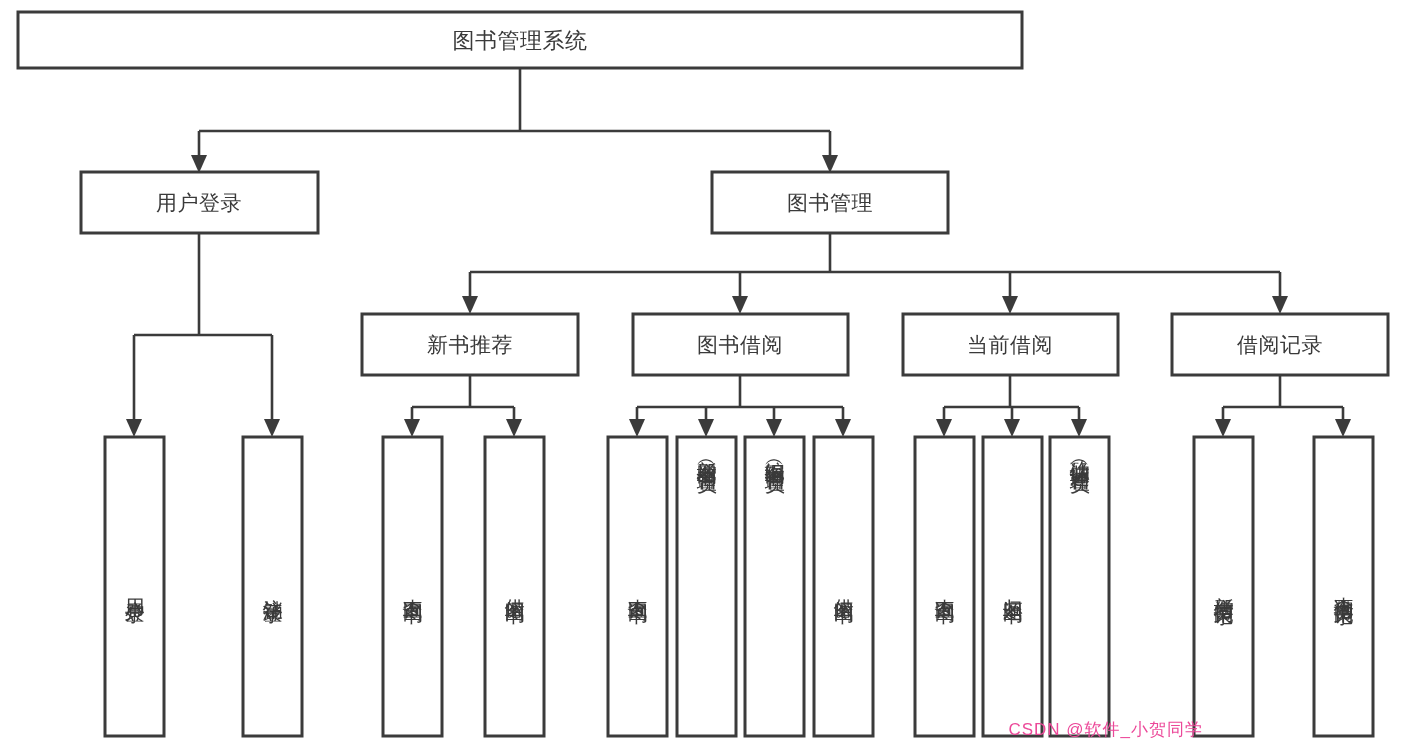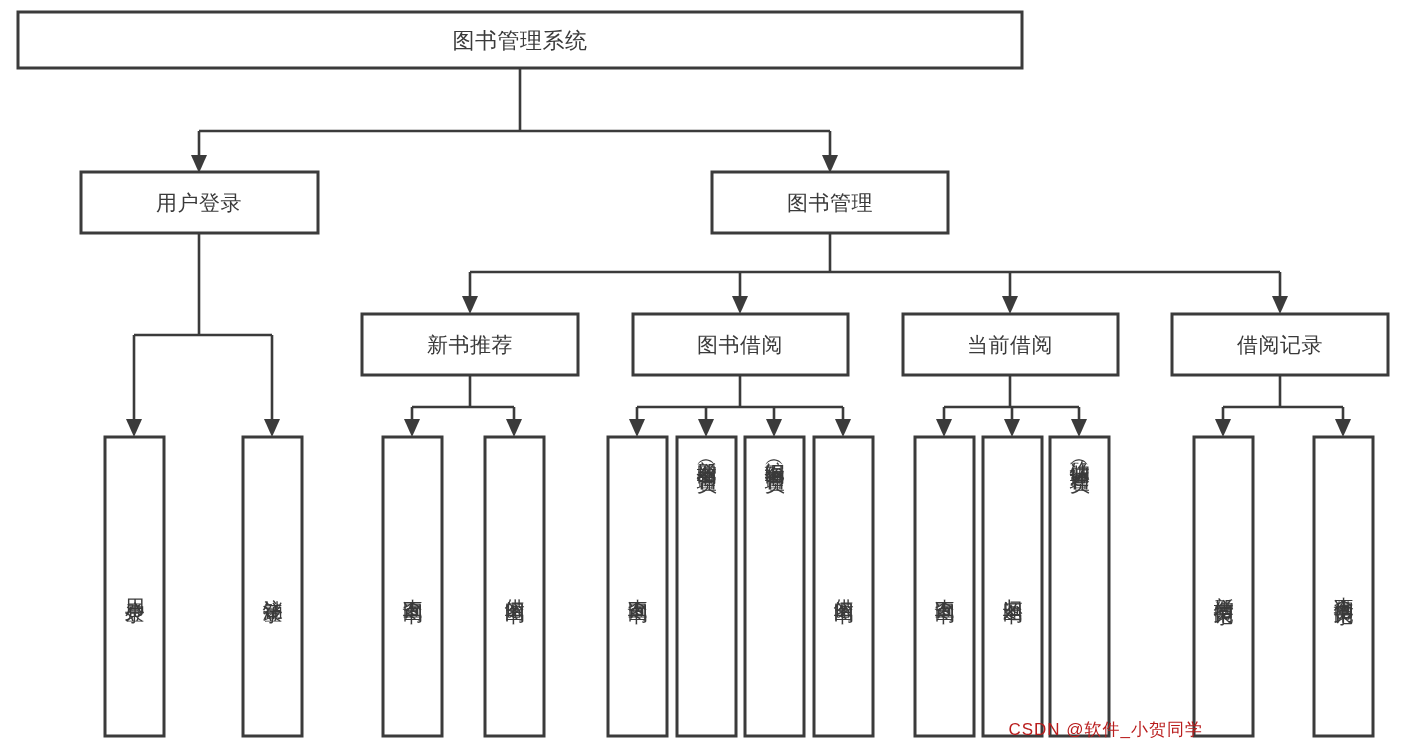--- a/index.html
+++ b/index.html
@@ -22,21 +22,21 @@
   .leaf-label-wrap{
     position:absolute;display:flex;align-items:center;justify-content:center;
     writing-mode:vertical-rl;text-orientation:upright;
     font-size:20px;line-height:1.18;color:#3a3a3a;
     letter-spacing:2px;
     white-space:nowrap;pointer-events:none;
     font-family:"Liberation Sans","DejaVu Sans",sans-serif;
   }
   .watermark{
     position:absolute;right:8px;bottom:6px;
-    font-size:17px;color:#b91c1c;letter-spacing:1px;
+    font-size:17px;color:#ec4899;letter-spacing:1px;
     font-family:"Liberation Sans","DejaVu Sans",sans-serif;
     white-space:nowrap;
   }
 </style>
 </head>
 <body>
 
 <div id="stage">
 
   <svg id="diagram" viewBox="0 0 1405 747">

